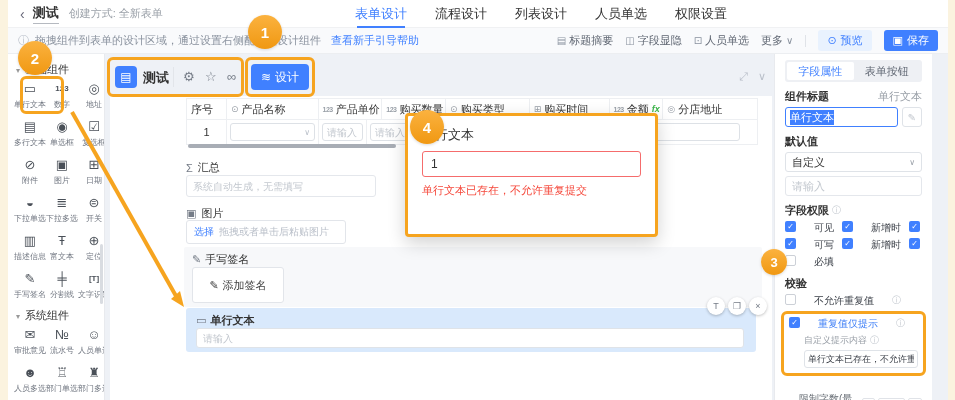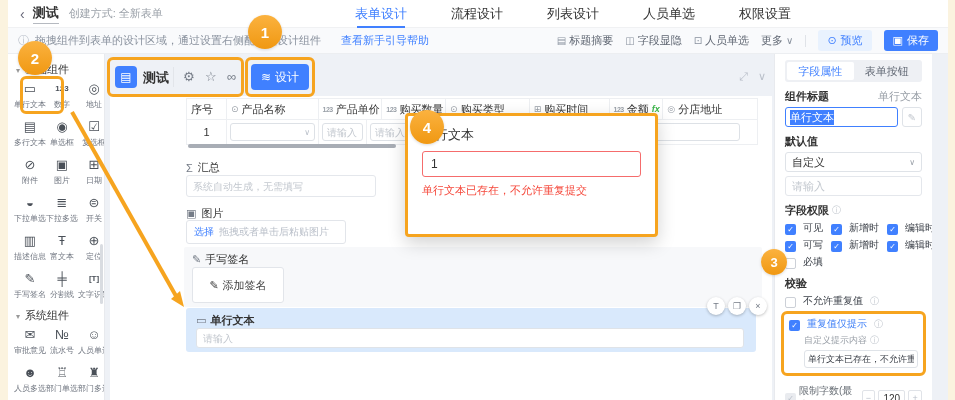--- a/index.html
+++ b/index.html
@@ -4,29 +4,29 @@
 <style>
 *{box-sizing:border-box;margin:0;padding:0}
 body{font-family:"Liberation Sans","DejaVu Sans",sans-serif}
 .stage{position:relative;width:955px;height:400px;background:#fbf3df;overflow:hidden}
 .app{position:absolute;left:8px;top:0;width:940px;height:400px;background:#fff}
 
 .topbar{height:28px;display:flex;align-items:center;padding:0 12px;border-bottom:1px solid #f0f1f3;position:relative;background:#fff}
 .back{color:#667;font-size:14px;margin-right:8px;cursor:pointer}
 .doc-title{font-size:13px;color:#333;font-weight:bold;border-bottom:1px solid #b5b9c0;padding-bottom:1px}
 .doc-sub{font-size:11px;color:#9aa0a8;margin-left:10px}
-.tabs{position:absolute;left:347px;top:0;height:28px;display:flex;gap:44px;align-items:center}
+.tabs{position:absolute;left:347px;top:0;height:28px;display:flex;gap:28px;align-items:center}
 .tab{font-size:13px;color:#333;position:relative;height:100%;display:flex;align-items:center;cursor:pointer}
 .tab.active{color:#4080ff}
 .tab.active::after{content:"";position:absolute;left:2px;right:2px;bottom:0;height:2px;background:#4080ff}
 
 .subbar{height:26px;background:#f9fafc;display:flex;align-items:center;padding:0 10px;font-size:11px;color:#8a929e;border-bottom:1px solid #eceef1}
 .sub-left{display:flex;align-items:center;gap:6px}
 .info-ic{color:#b9bfc9;font-size:11px}
-.sub-link{color:#4080ff;margin-left:14px;cursor:pointer}
+.sub-link{color:#4080ff;margin-left:4px;cursor:pointer}
 .sub-right{margin-left:auto;display:flex;align-items:center;gap:12px;color:#5f6672}
 .sub-act{display:flex;gap:3px;align-items:center;cursor:pointer}
 .sub-act .ic{color:#8a929e;font-size:10px}
 .sub-div{width:1px;height:12px;background:#e0e3e8}
 .btn-preview{background:#e9f2fe;color:#4080ff;border-radius:3px;padding:3px 9px;display:flex;gap:4px;font-size:11px;cursor:pointer;align-items:center}
 .btn-save{background:#4080ff;color:#fff;border-radius:3px;padding:3px 9px;display:flex;gap:4px;font-size:11px;cursor:pointer;align-items:center}
 
 .main{position:absolute;top:54px;left:0;right:0;bottom:0;background:#eef1f6}
 .sidebar{position:absolute;left:0;top:0;bottom:0;width:97px;background:#fff;border-right:1px solid #e8eaee;overflow:hidden}
 .sec-title{font-size:11px;color:#333;padding:8px 0 2px 8px}
@@ -88,28 +88,28 @@
 .ptitle-row{display:flex;gap:4px;margin-top:3px}
 .pinput{flex:1;height:20px;border:1px solid #4080ff;border-radius:3px;display:flex;align-items:center;padding:0 4px;font-size:11px;min-width:0;overflow:hidden}
 .pinput .seltxt{background:#4080ff;color:#fff;white-space:nowrap}
 .picon-btn{width:20px;height:20px;border:1px solid #dfe3e8;border-radius:3px;display:flex;align-items:center;justify-content:center;color:#c3c8cf;font-size:10px;flex:none;cursor:pointer}
 .psec{margin-top:7px;font-weight:bold;color:#333;font-size:11px;display:flex;gap:3px;align-items:center}
 .pselect{margin-top:3px;height:20px;border:1px solid #dfe3e8;border-radius:3px;display:flex;align-items:center;justify-content:space-between;padding:0 6px;color:#333;font-size:11px;cursor:pointer}
 .pselect .ch{color:#9aa0a8;font-size:8px}
 .pph-input{margin-top:4px;height:20px;border:1px solid #e4e7ec;border-radius:3px;width:100%;padding:0 6px;font-size:11px}
 .hinticon{color:#c3c8cf;font-size:9px;font-weight:normal}
 .cbrow{display:flex;align-items:center;gap:8px;margin-top:3px}
-.cbi{display:flex;align-items:flex-end;gap:7px;font-size:10px;color:#3a3f47;white-space:nowrap;cursor:pointer}
+.cbi{display:flex;align-items:flex-start;gap:18px;font-size:10px;color:#3a3f47;white-space:nowrap;cursor:pointer}
 .cb{width:11px;height:11px;border-radius:2px;flex:none;display:inline-flex;align-items:center;justify-content:center}
 .cb.on{background:#4080ff;color:#fff;font-size:8px}
 .cb.on::after{content:"✓"}
 .cb.off{border:1px solid #ccd0d7;background:#fff}
 .cb.dis{background:#e9ebef;color:#b9bfc9;font-size:8px}
 .cb.dis::after{content:"✓"}
-.dup-box{margin:3px -4px 8px -4px;border:3px solid #f6a41f;border-radius:6px;padding:3px 5px 5px 5px}
+.dup-box{margin:3px -4px 16px -4px;border:3px solid #f6a41f;border-radius:6px;padding:3px 5px 5px 5px}
 .dup-label{color:#4080f7}
 .custom-line{margin-left:15px;margin-top:3px;font-size:9px;color:#9aa0a8;display:flex;gap:3px;align-items:center}
 .custom-input{margin-left:15px;margin-top:3px;width:calc(100% - 15px);height:18px;border:1px solid #dfe3e8;border-radius:3px;font-size:9px;padding:0 3px;color:#3a3f47}
 .limit-row{display:flex;align-items:center;gap:3px;margin-top:5px;font-size:10px;color:#6a7077}
 .step-btn{width:15px;height:17px;border:1px solid #e0e3e8;color:#b9bfc9;display:flex;align-items:center;justify-content:center;font-size:9px;border-radius:2px;cursor:pointer}
 .step-val{width:30px;height:17px;border:1px solid #e0e3e8;display:flex;align-items:center;justify-content:center;font-size:10px;color:#333;border-radius:2px}
 
 .popup{position:absolute;left:405px;top:113px;width:253px;height:124px;background:#fff;border:3px solid #f6a41f;border-radius:4px;box-shadow:0 6px 18px rgba(0,0,0,.18);z-index:20;padding:8px 14px}
 .popup-title{font-size:13px;color:#333;margin-top:2px}
 .popup-input{margin-top:7px;width:100%;height:26px;border:1px solid #f56c6c;border-radius:3px;font-size:12px;padding:0 8px;color:#333}

